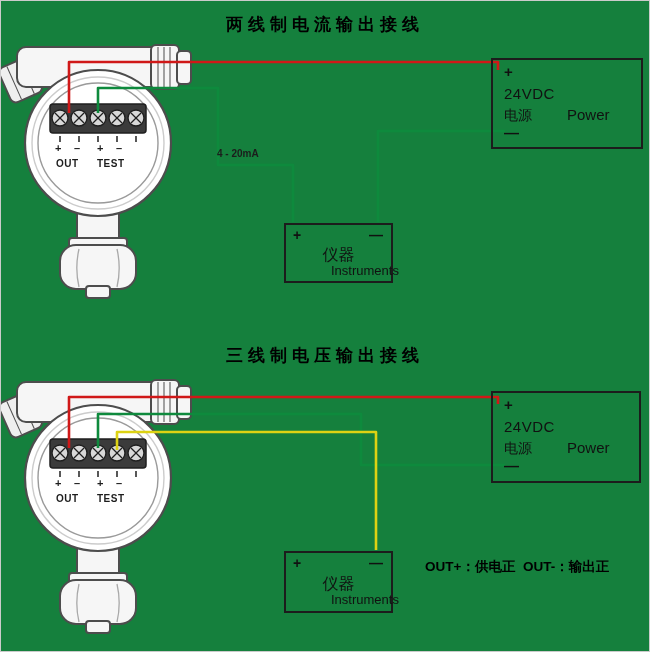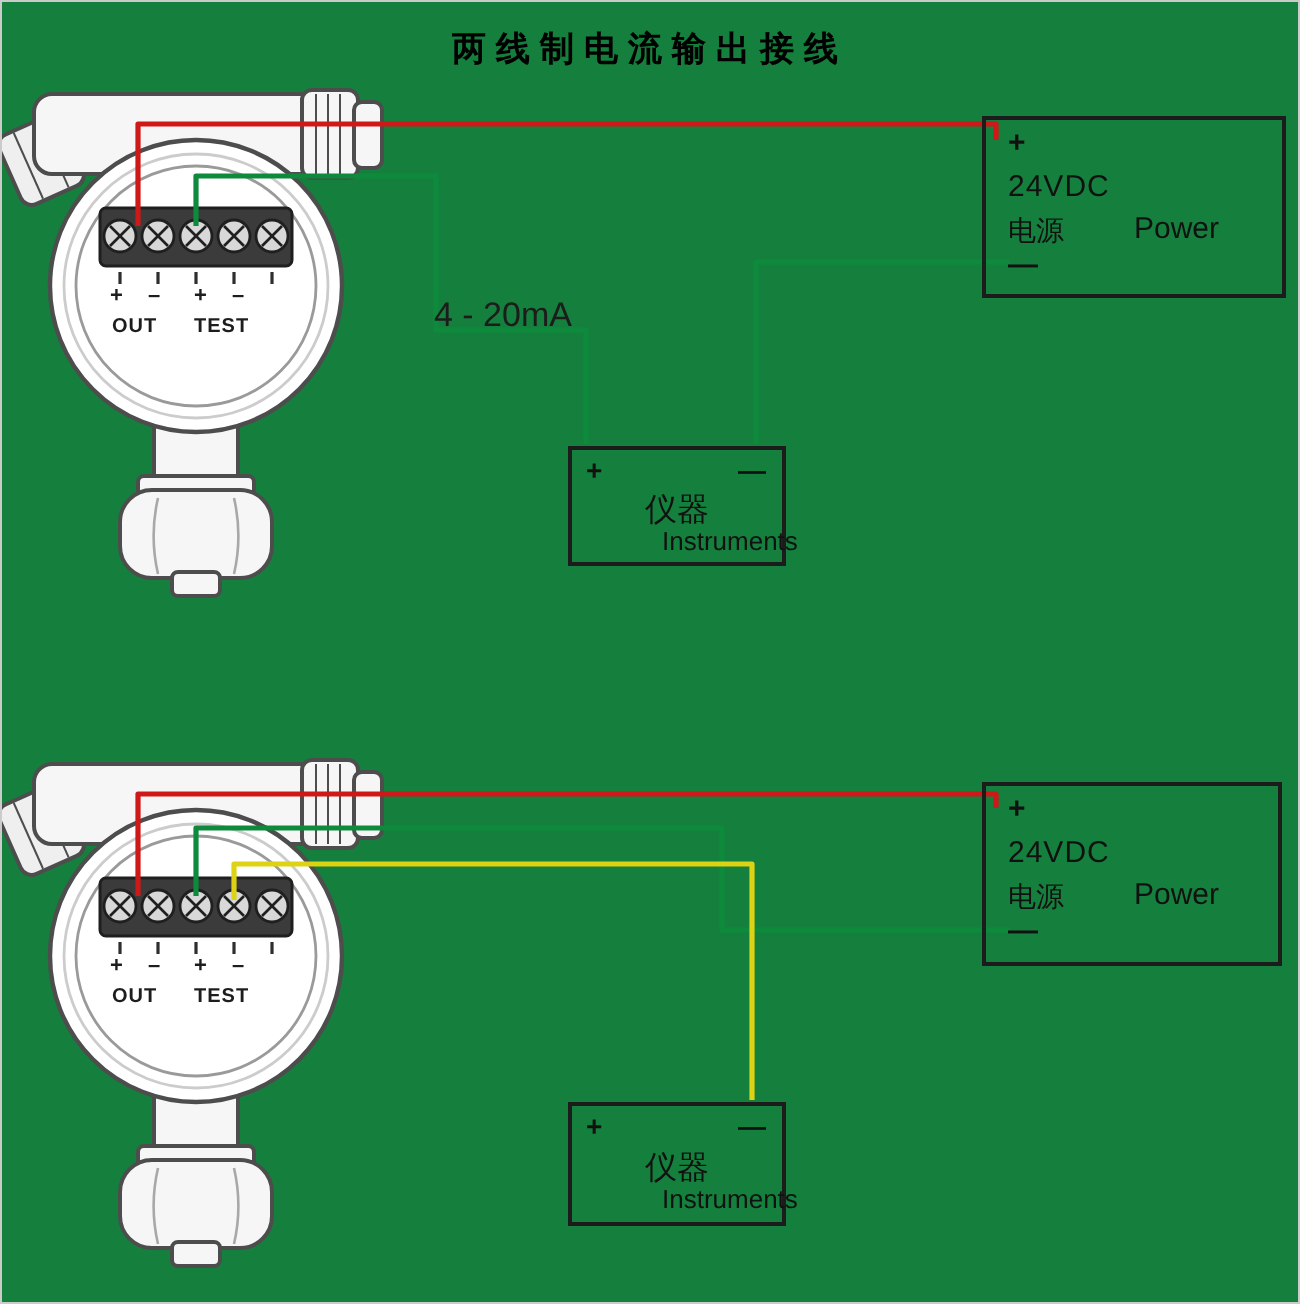--- a/index.html
+++ b/index.html
@@ -11,21 +11,21 @@
   .box { border:2px solid #1c1c1c; background:transparent; }
   .pterm { font-size:15px; font-weight:600; color:#111; }
   .pvolt { font-size:15px; font-weight:500; color:#111; letter-spacing:0.5px; }
   .pcn   { font-size:14px; font-weight:500; color:#111; }
   .pen   { font-size:15px; font-weight:500; color:#111; }
   .iterm { font-size:14px; font-weight:600; color:#111; }
   .icn   { font-size:16px; font-weight:500; color:#111; text-align:center; left:0; right:0; }
   .ien   { font-size:13px; font-weight:500; color:#111; text-align:center; left:0; right:0;margin-left:45px; }
   .tlabel { font-size:11px; font-weight:700; color:#1d1d1d; line-height:11px; }
   .tname  { font-size:10px; font-weight:700; color:#1d1d1d; letter-spacing:0.5px; line-height:10px;text-align:center; }
-  .wire-label { font-size:17px; font-weight:400; color:#1c1c1c; }
+  .wire-label { font-size:10px; font-weight:700; color:#1c1c1c; }
   .watermark  { font-size:21px; font-weight:600; color:#191919; letter-spacing:1px; }
   .notes { font-size:13.5px; font-weight:700; color:#000; white-space:pre; }
   .notes .nline { line-height:23px; }
   svg { display:block; }
 </style>
 </head>
 <body>
 
 <div class="stage">
 
@@ -124,20 +124,21 @@
     <div class="abs ien" style="top:38px;">Instruments</div>
   </div>
 
   <span class="abs tlabel" style="left:54px;top:142px;">+</span>
   <span class="abs tlabel" style="left:73px;top:142px;">–</span>
   <span class="abs tlabel" style="left:96px;top:142px;">+</span>
   <span class="abs tlabel" style="left:115px;top:142px;">–</span>
   <span class="abs tname" style="left:55px;top:158px;">OUT</span>
   <span class="abs tname" style="left:96px;top:158px;">TEST</span>
 
+  <div class="abs title" style="top:343px;">三线制电压输出接线</div>
 
   <div class="abs box" style="left:490px;top:390px;width:150px;height:92px;">
     <span class="abs pterm" style="left:11px;top:3px;">+</span>
     <span class="abs pvolt" style="left:11px;top:25px;">24VDC</span>
     <span class="abs pcn" style="left:11px;top:47px;">电源</span>
     <span class="abs pen" style="left:74px;top:46px;">Power</span>
     <span class="abs pterm" style="left:11px;top:64px;">—</span>
   </div>
 
   <div class="abs box" style="left:283px;top:550px;width:109px;height:62px;">
@@ -148,18 +149,19 @@
   </div>
 
   <span class="abs tlabel" style="left:54px;top:477px;">+</span>
   <span class="abs tlabel" style="left:73px;top:477px;">–</span>
   <span class="abs tlabel" style="left:96px;top:477px;">+</span>
   <span class="abs tlabel" style="left:115px;top:477px;">–</span>
   <span class="abs tname" style="left:55px;top:493px;">OUT</span>
   <span class="abs tname" style="left:96px;top:493px;">TEST</span>
 
   <div class="abs notes" style="left:424px;top:524px;">
+    <div class="nline">OUT+：供电正  OUT-：输出正</div>
     
     
     
   </div>
 
 </div>
 
 </body></html>

